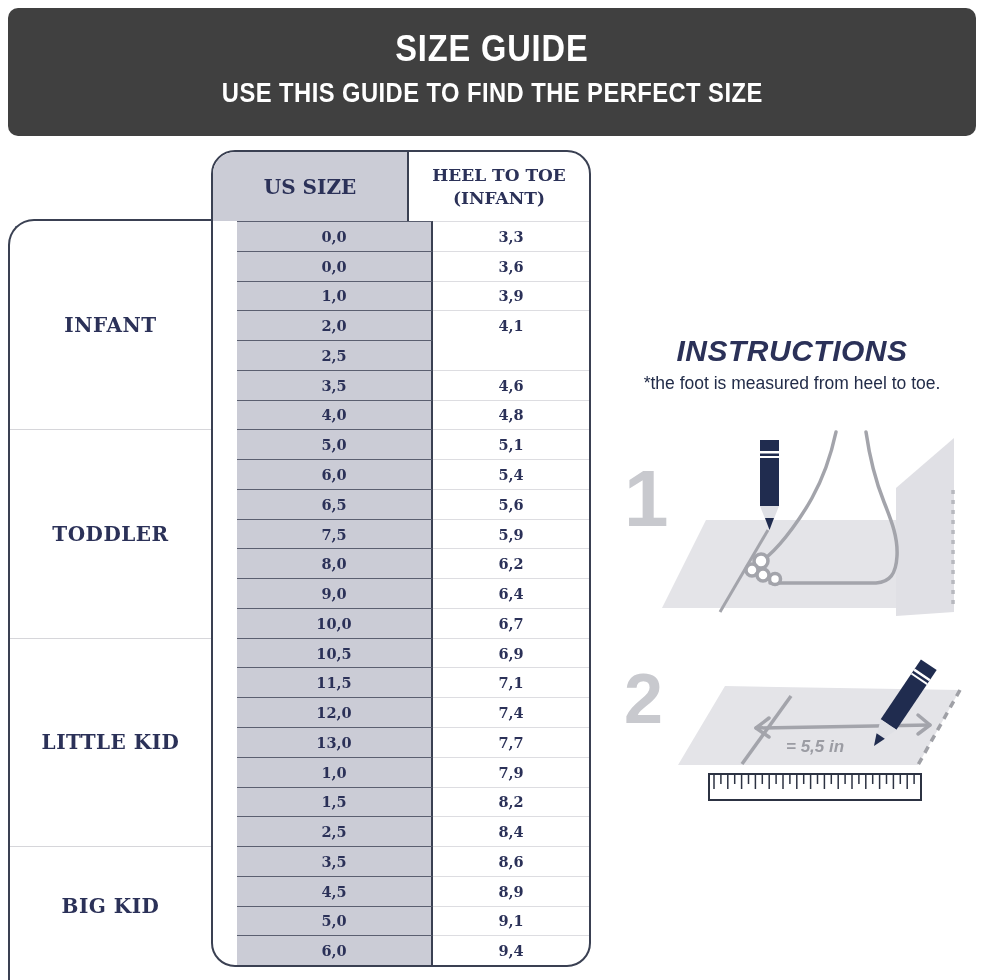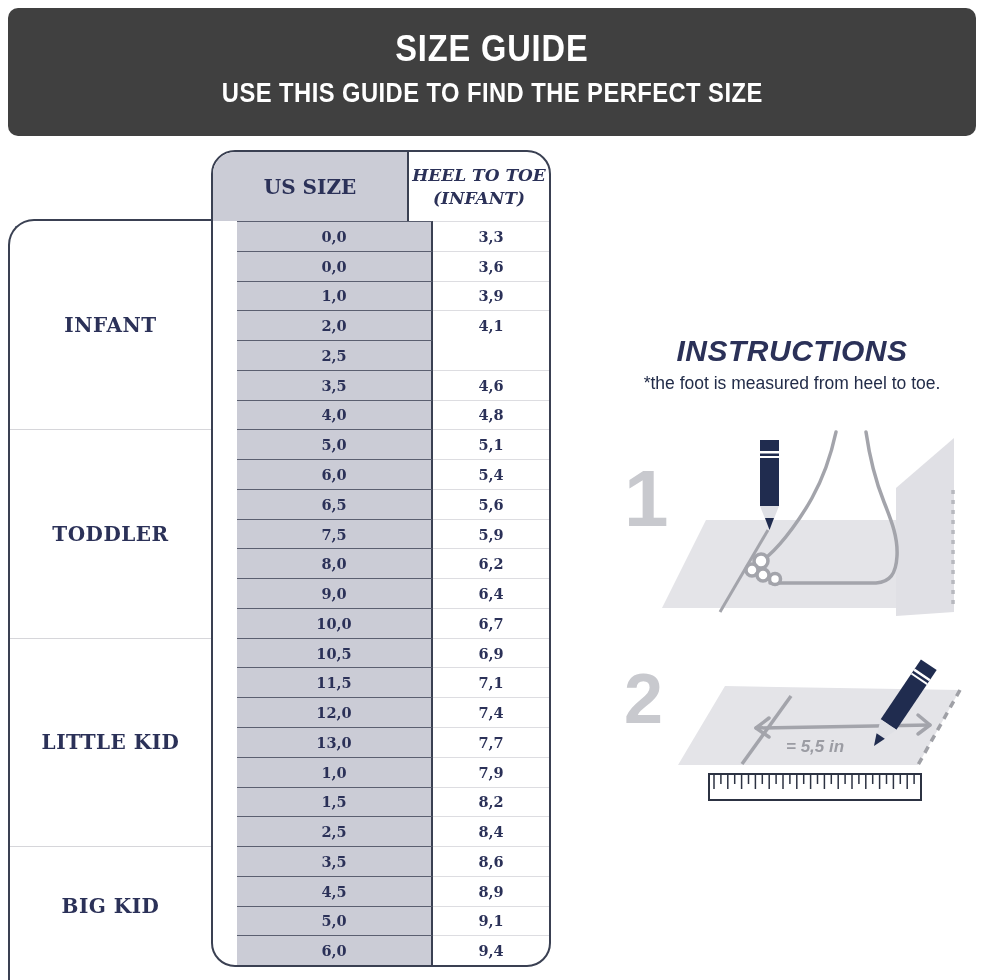--- a/index.html
+++ b/index.html
@@ -43,34 +43,34 @@
   }
   .cat-cell{
     display:flex;align-items:center;justify-content:center;
     border-top:1px solid #d6d6da;
     font-family:"DejaVu Serif",serif;font-weight:bold;font-size:20px;
     color:var(--textnavy);letter-spacing:.5px;
   }
   .cat-cell:first-child{border-top:none;}
   
   .size-table{
-    position:absolute;left:211px;top:150px;width:340px;height:817px;
+    position:absolute;left:211px;top:150px;width:380px;height:817px;
     border:2px solid var(--border);border-radius:24px;background:#fff;
     overflow:hidden;display:flex;flex-direction:column;
     font-family:"DejaVu Serif",serif;color:var(--textnavy);
   }
   .thead{display:flex;height:69px;flex:none;}
   .th-size{
     width:196px;background:var(--graycol);border-right:2px solid var(--border);
     display:flex;align-items:center;justify-content:center;
     font-size:20px;font-weight:bold;
   }
   .th-inches{
     flex:1;display:flex;flex-direction:column;align-items:center;justify-content:center;
-    font-size:17px;font-weight:bold;line-height:1.3;font-style:italic;
+    font-size:17px;font-weight:bold;line-height:1.3;
   }
   .tbody{flex:1;display:flex;flex-direction:column;margin-left:24px;}
   .trow{flex:1;display:flex;}
   .cell{
     display:flex;align-items:center;justify-content:center;
     font-size:14.5px;font-weight:bold;
   }
   .cell.size{
     width:196px;background:var(--graycol);
     border-right:2px solid var(--border);

